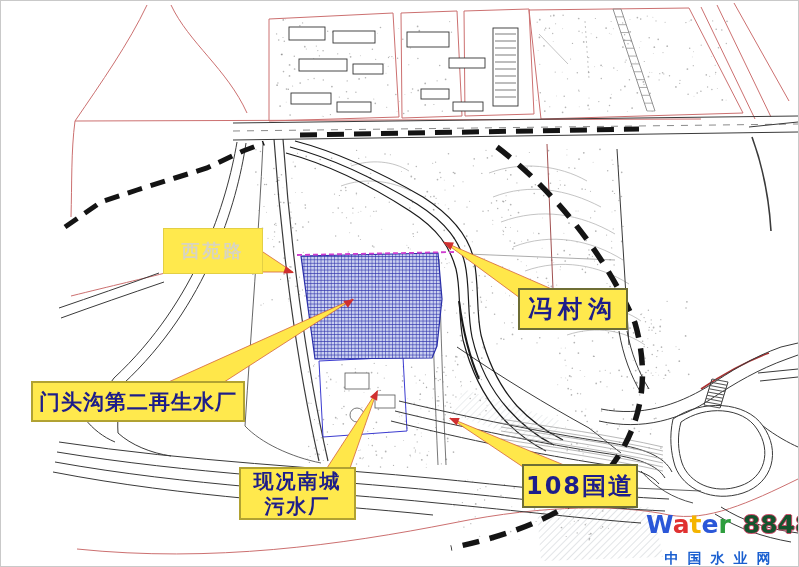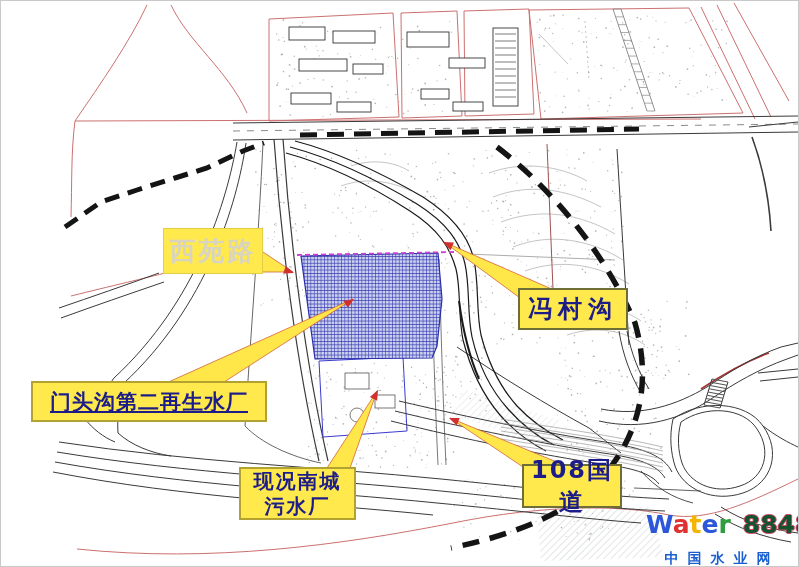--- a/index.html
+++ b/index.html
@@ -1,29 +1,29 @@
 <!DOCTYPE html>
 <html><head>
 <meta charset="utf-8">
 <style>
   html,body{margin:0;padding:0;background:#e9e9e9;}
   .stage{position:relative;width:799px;height:567px;background:#fff;border:1px solid #c9c9c9;
          box-sizing:border-box;overflow:hidden;font-family:"DejaVu Sans",sans-serif;margin:0 auto;}
   .stage svg{position:absolute;left:0;top:0;}
   .callout{position:absolute;background:#ffe94d;display:flex;align-items:center;justify-content:center;
            font-weight:bold;box-sizing:border-box;text-align:center;z-index:5;}
-  #lbl-xiyuan{left:162px;top:227px;width:100px;height:46px;font-size:26px;letter-spacing:3px;
+  #lbl-xiyuan{left:162px;top:227px;width:100px;height:46px;font-size:18px;letter-spacing:3px;
               color:#d8d4c0;border:1px solid #e3cf45;font-family:"DejaVu Serif",serif;}
-  #lbl-mentougou{left:30px;top:380px;width:236px;height:41px;font-size:21px;letter-spacing:1px;
-              color:#1d1d8a;border:2px solid #b1a232;text-decoration:underline;}
+  #lbl-mentougou{left:30px;top:380px;width:214px;height:41px;font-size:21px;letter-spacing:1px;
+              color:#1d1d8a;border:2px solid #b1a232;}
   #lbl-fengcun{left:517px;top:287px;width:110px;height:42px;font-size:24px;letter-spacing:6px;
               color:#1d1d8a;border:2px solid #6e6e35;}
   #lbl-nancheng{left:238px;top:466px;width:117px;height:53px;font-size:20px;color:#1d1d8a;
               border:2px solid #b1a232;flex-direction:column;line-height:25px;letter-spacing:2px;align-items:center;}
-  #lbl-108{left:521px;top:463px;width:100px;height:44px;font-size:24px;letter-spacing:2px;
+  #lbl-108{left:521px;top:463px;width:116px;height:44px;font-size:24px;letter-spacing:2px;
               color:#1d1d8a;border:2px solid #6e6e35;}
   .watermark{position:absolute;left:645px;top:511px;width:152px;text-align:center;z-index:6;}
   .wm-brand{font-size:25px;font-weight:bold;line-height:25px;white-space:nowrap;}
   .wm-brand .suffix{color:#14532d;
       text-shadow:-1px 0 #d04f6e,1px 0 #d04f6e,0 -1px #d04f6e,0 1px #d04f6e;margin-left:-4px;padding-left:16px;}
   .wm-brand .dom{font-size:10px;color:#c66;font-style:italic;}
   .wm-cn{font-size:14px;font-weight:bold;letter-spacing:9px;margin-top:8px;white-space:nowrap;}
 </style>
 </head>
 <body>

